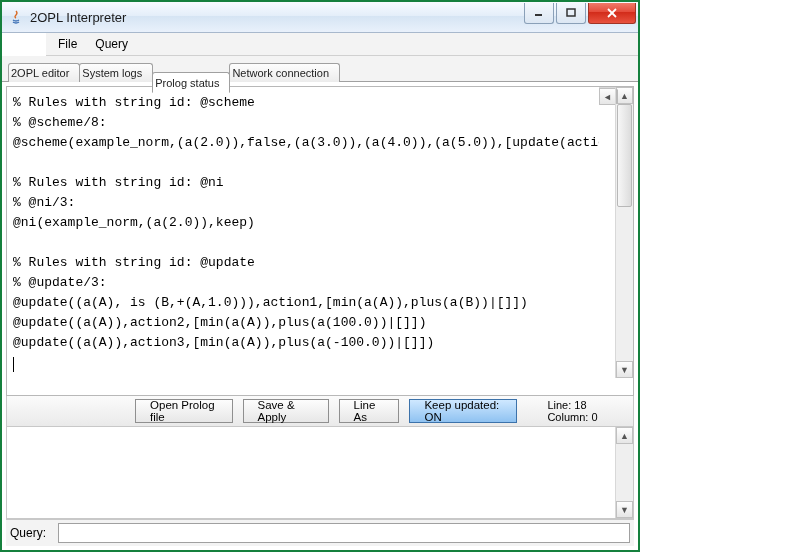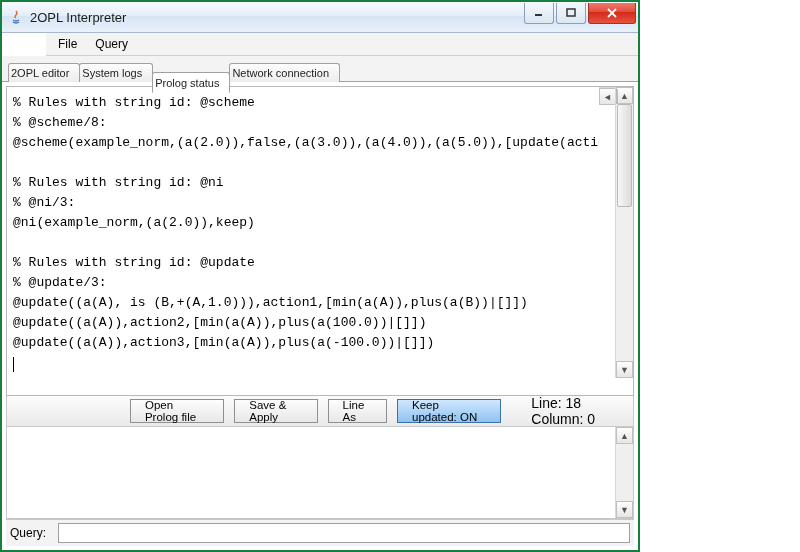--- a/index.html
+++ b/index.html
@@ -246,21 +246,21 @@
     font-size: 11.5px;
     display: flex;
     align-items: center;
     color: #000;
   }
   .btn.toggle-on {
     background: linear-gradient(to bottom,#cfe8ff,#8fc2f1);
     border-color: #3c72aa;
   }
   .status-label {
-    font-size: 14px;
+    font-size: 11px;
     color: #000;
     margin-left: 20px;
   }
   
   .lower-pane {
     flex: 1;
     border: 1px solid #c8c8c8;
     border-top: none;
     background: #fff;
     position: relative;

